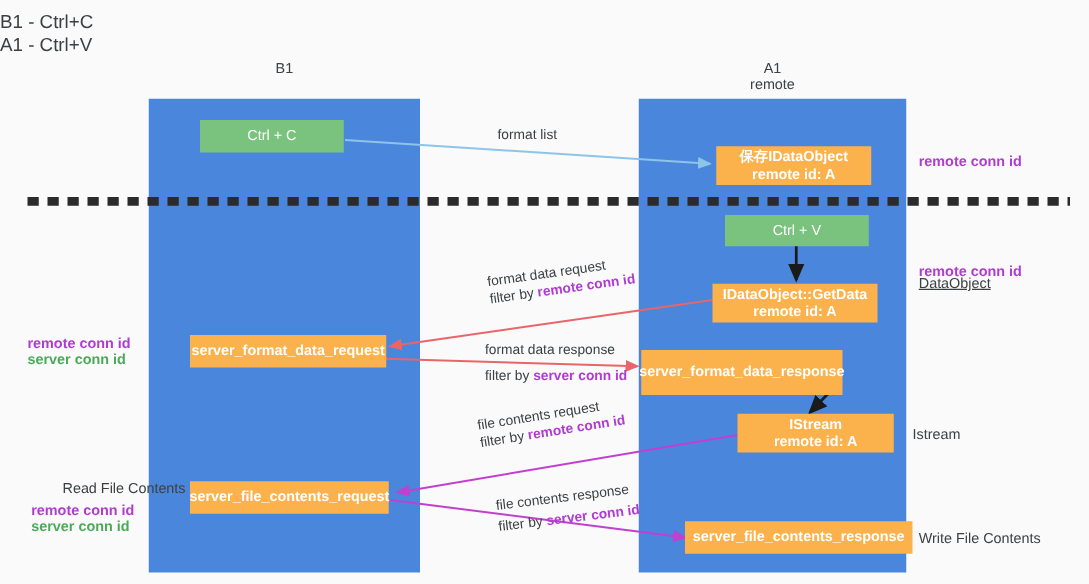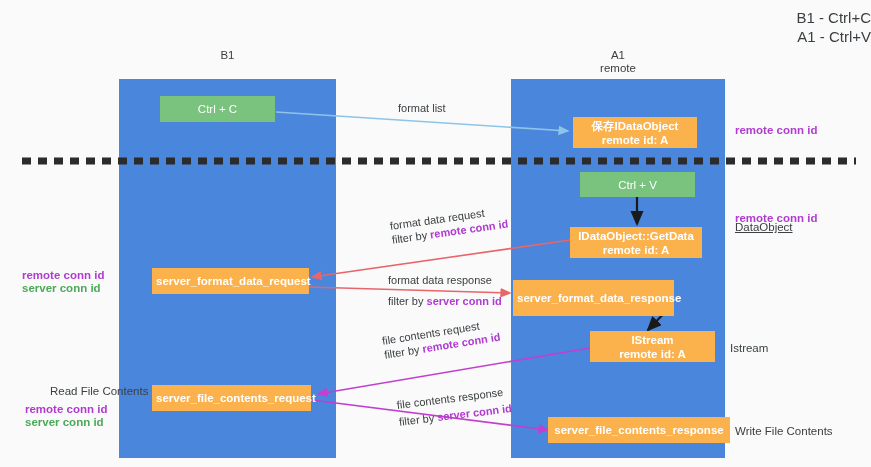--- a/index.html
+++ b/index.html
@@ -14,21 +14,21 @@
     background: #fafafa;
     font-family: "Liberation Sans", sans-serif;
     overflow: hidden;
   }
   .abs { position: absolute; }
 
   
   .title {
     left: 0; top: 8px;
     width: 871px;
-    text-align: right;
+    text-align: left;
     font-size: 15px;
     color: #3c4043;
     line-height: 19px;
   }
 
   
   .col-head {
     font-size: 11.5px;
     color: #3c4043;
     text-align: center;
@@ -38,20 +38,21 @@
   
   .lane {
     background: #4a86dc;
   }
 
   
   .node {
     box-sizing: border-box;
     display: flex;
     flex-direction: column;
+    align-items: center;
     justify-content: center;
     text-align: center;
     color: #ffffff;
     font-size: 11.5px;
     line-height: 14px;
     padding: 2px 4px;
   }
   .node.green { background: #79c37f; }
   .node.orange { background: #fbb14c; font-weight: bold; }
 

